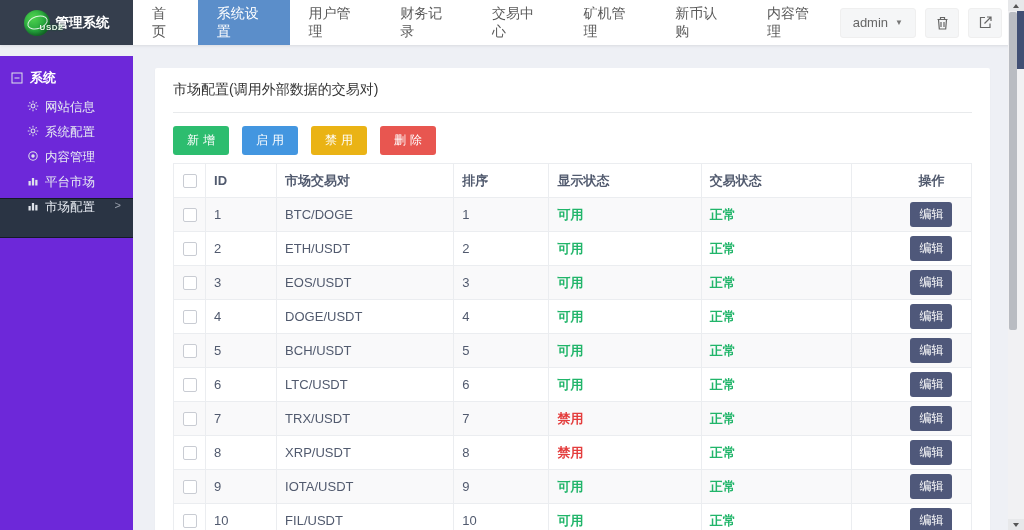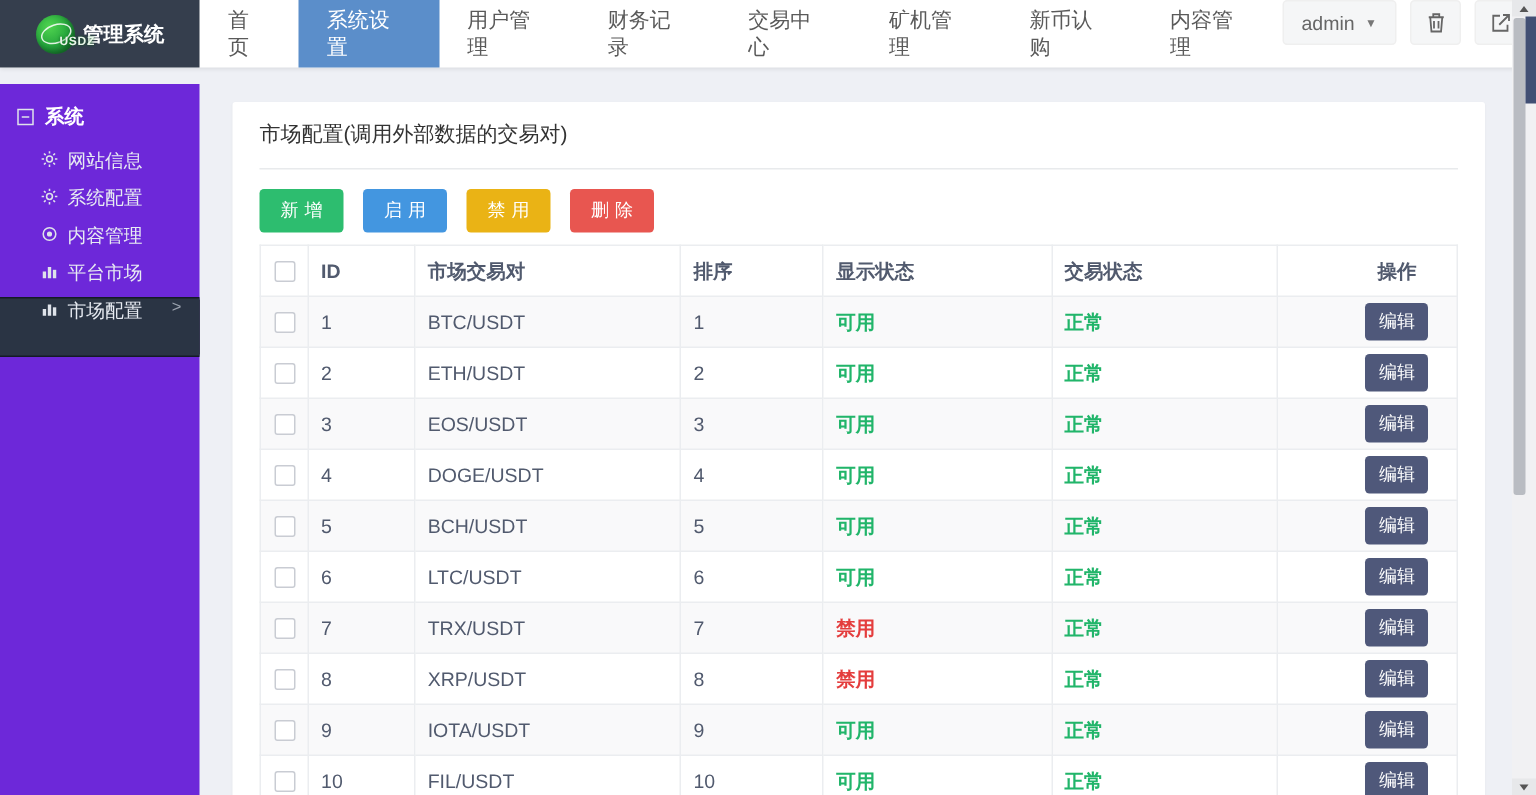--- a/index.html
+++ b/index.html
@@ -14,21 +14,21 @@
     background:radial-gradient(circle at 35% 30%, #4fd44f 0%, #23a33c 55%, #117a2c 100%);
     box-shadow:inset -2px -2px 4px rgba(0,0,0,.35); flex:0 0 26px; }
   .globe::after { content:""; position:absolute; left:3px; top:6px; width:19px; height:11px;
     border:1.5px solid rgba(255,255,255,.85); border-radius:50%; transform:rotate(-18deg); }
   .logo-usdz { position:absolute; margin-left:-30px; margin-top:10px; color:#eaf6ea; font-size:8px; font-weight:bold;
     letter-spacing:.5px; text-shadow:0 0 2px #0a5a1e; z-index:2; }
   .brand-name { color:#fff; font-size:13.5px; font-weight:bold; margin-left:2px; }
   .topnav { display:flex; align-items:stretch; flex:1;justify-content:flex-end; }
   .nav-item { display:flex; align-items:center; padding:0 19px; font-size:14px; color:#5a5a5a; cursor:pointer; }
   .nav-item.active { background:#5b8eca; color:#fff; }
-  .header-right { display:flex; gap:9px; padding-right:7px; }
+  .header-right { display:flex; align-items:center; gap:9px; padding-right:22px; }
   .hbtn { background:#f5f6f7; border:1px solid #efefef; border-radius:3px; height:30px;
     display:flex; align-items:center; justify-content:center; cursor:pointer; color:#666; }
   .admin-btn { padding:0 12px; font-size:13px; gap:7px; }
   .caret { font-size:8px; color:#777; }
   .icon-btn { width:34px; }
   .icon-btn svg { stroke:#666; }
 
   
   .sidebar { position:absolute; top:56px; left:0; width:133px; height:485px; background:#6d28d9; }
   .side-section { display:flex; align-items:center; gap:7px; padding:13px 10px 12px 10px;
@@ -202,21 +202,21 @@
           <th>排序</th>
           <th>显示状态</th>
           <th>交易状态</th>
           <th class="col-op">操作</th>
         </tr>
       </thead>
       <tbody id="tbody">
           <tr>
             <td class="chkcell"><span class="checkbox"></span></td>
             <td>1</td>
-            <td>BTC/USDT</td>
+            <td>BTC/DOGE</td>
             <td>1</td>
             <td><span class="st-ok">可用</span></td>
             <td><span class="st-ok">正常</span></td>
             <td class="col-op"><button class="edit-btn">编辑</button></td>
           </tr>
           <tr>
             <td class="chkcell"><span class="checkbox"></span></td>
             <td>2</td>
             <td>ETH/USDT</td>
             <td>2</td>

